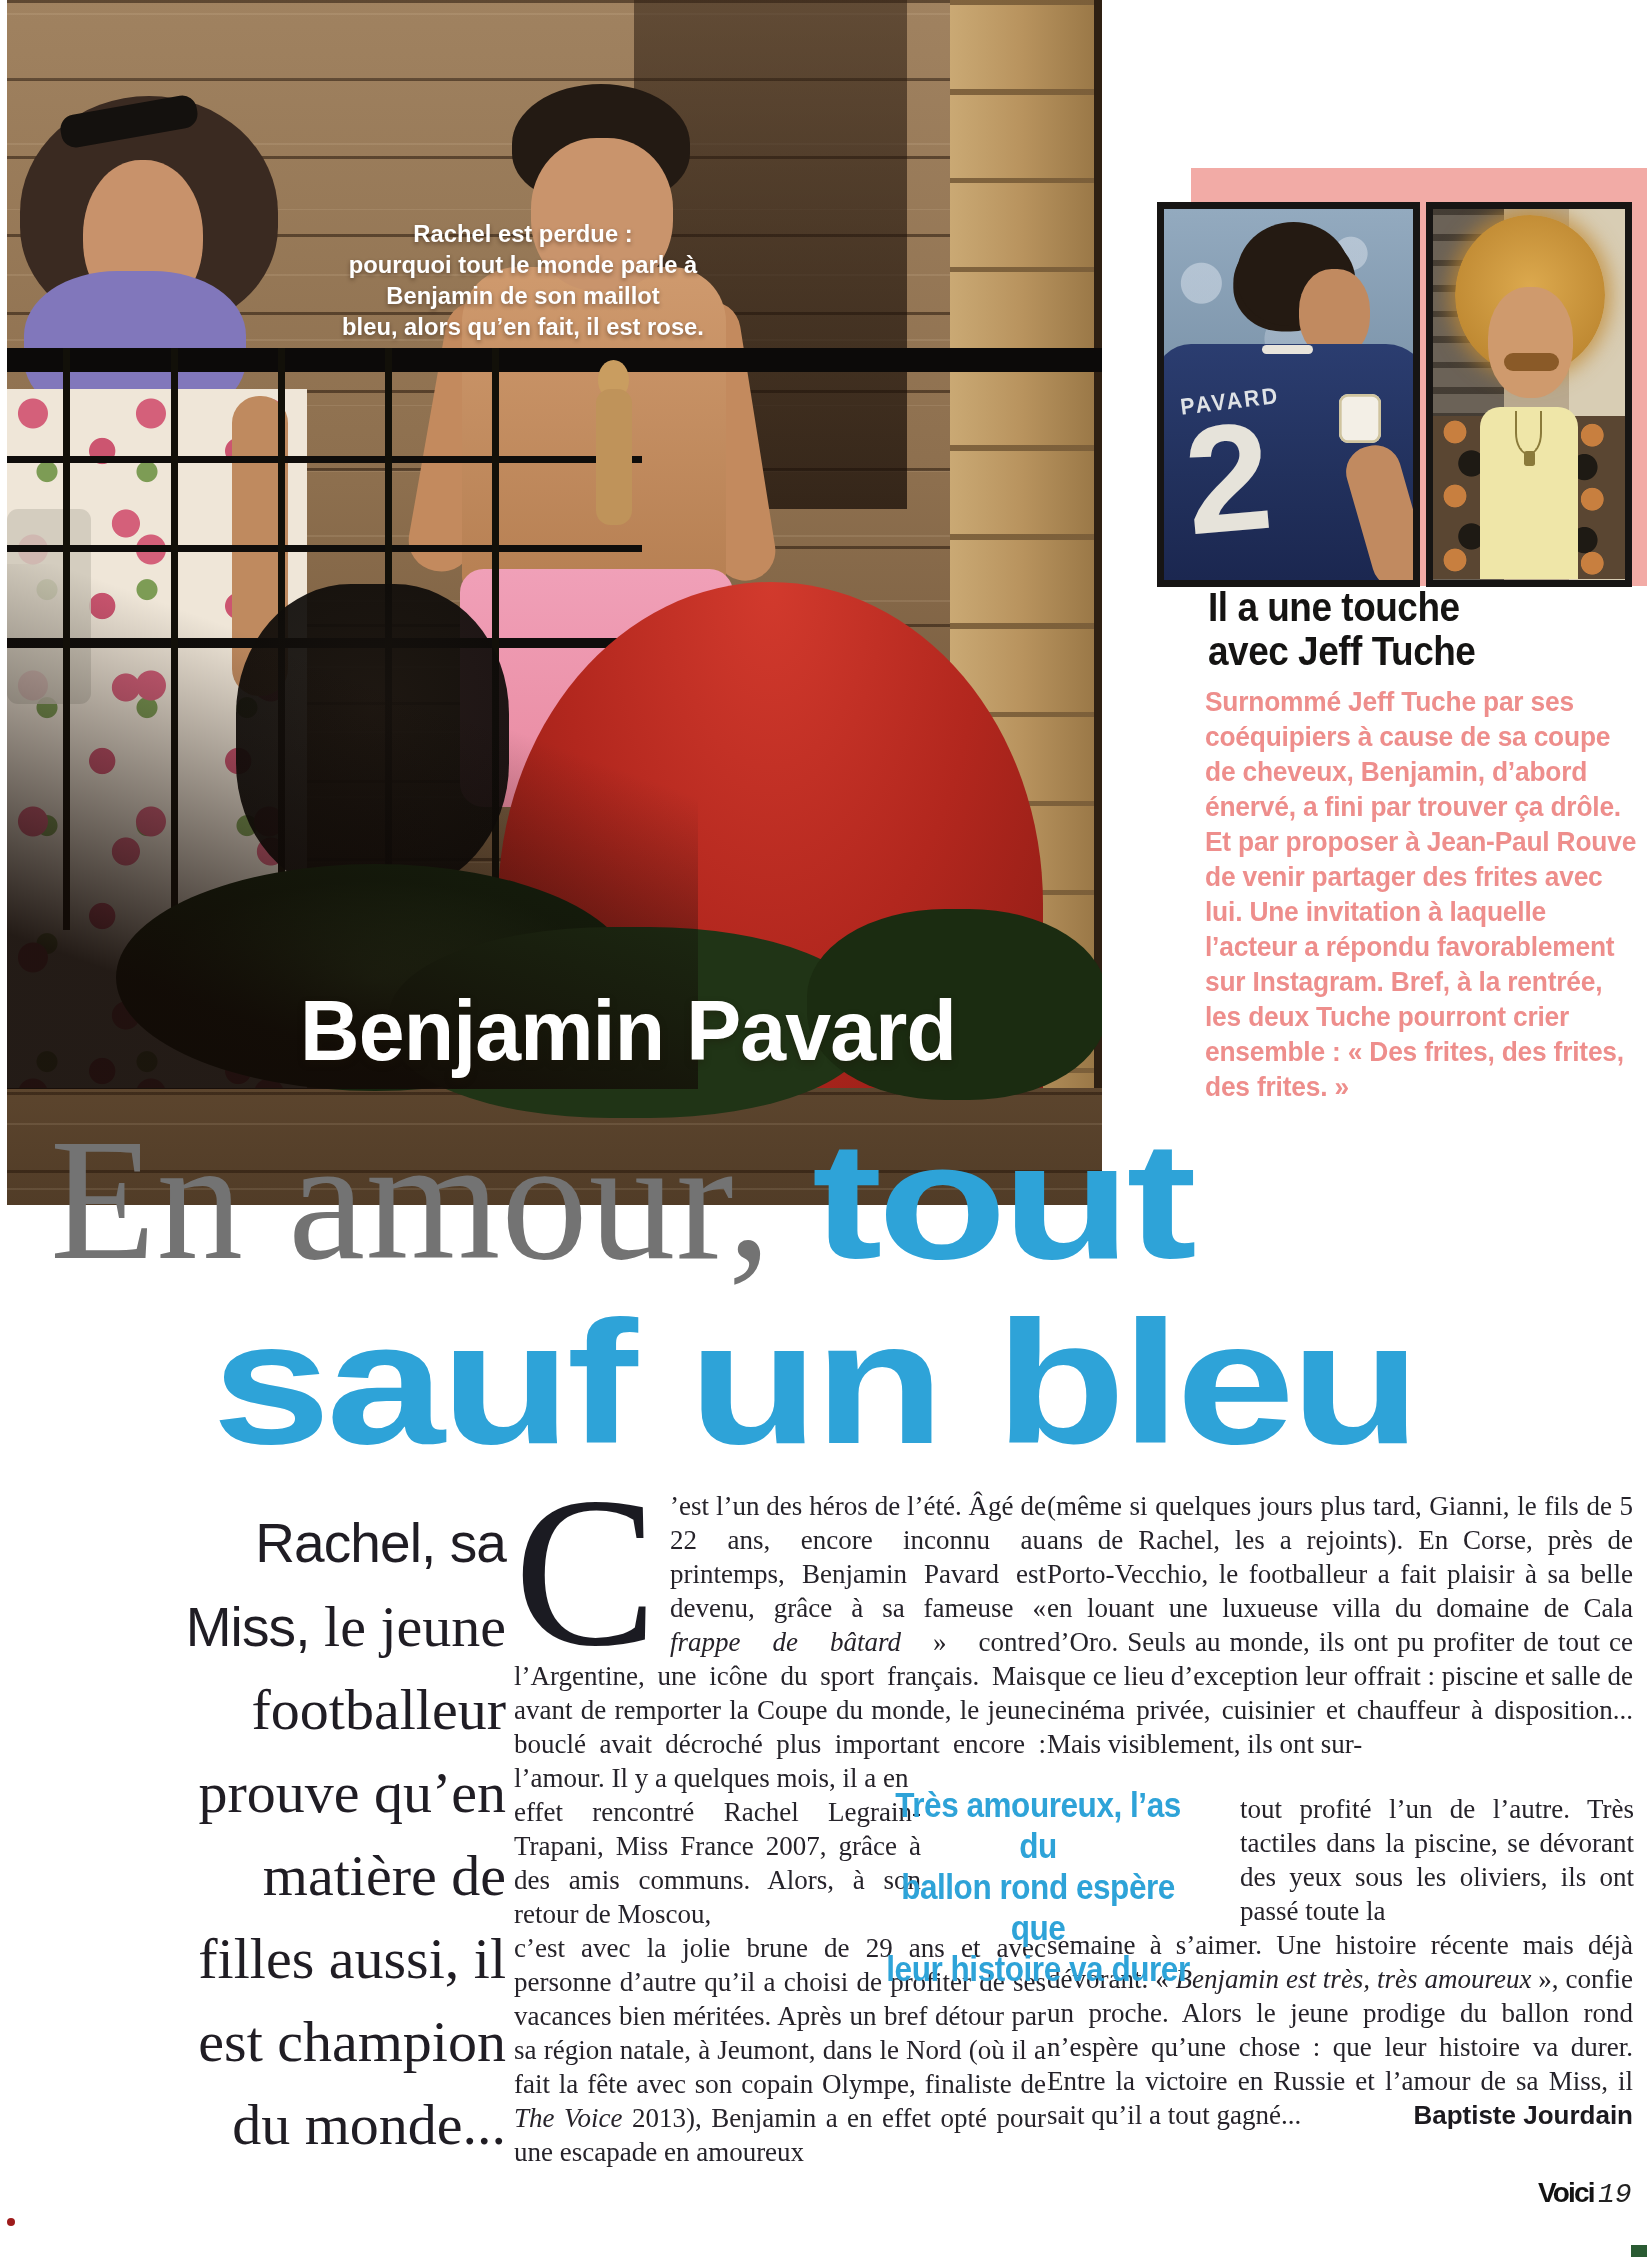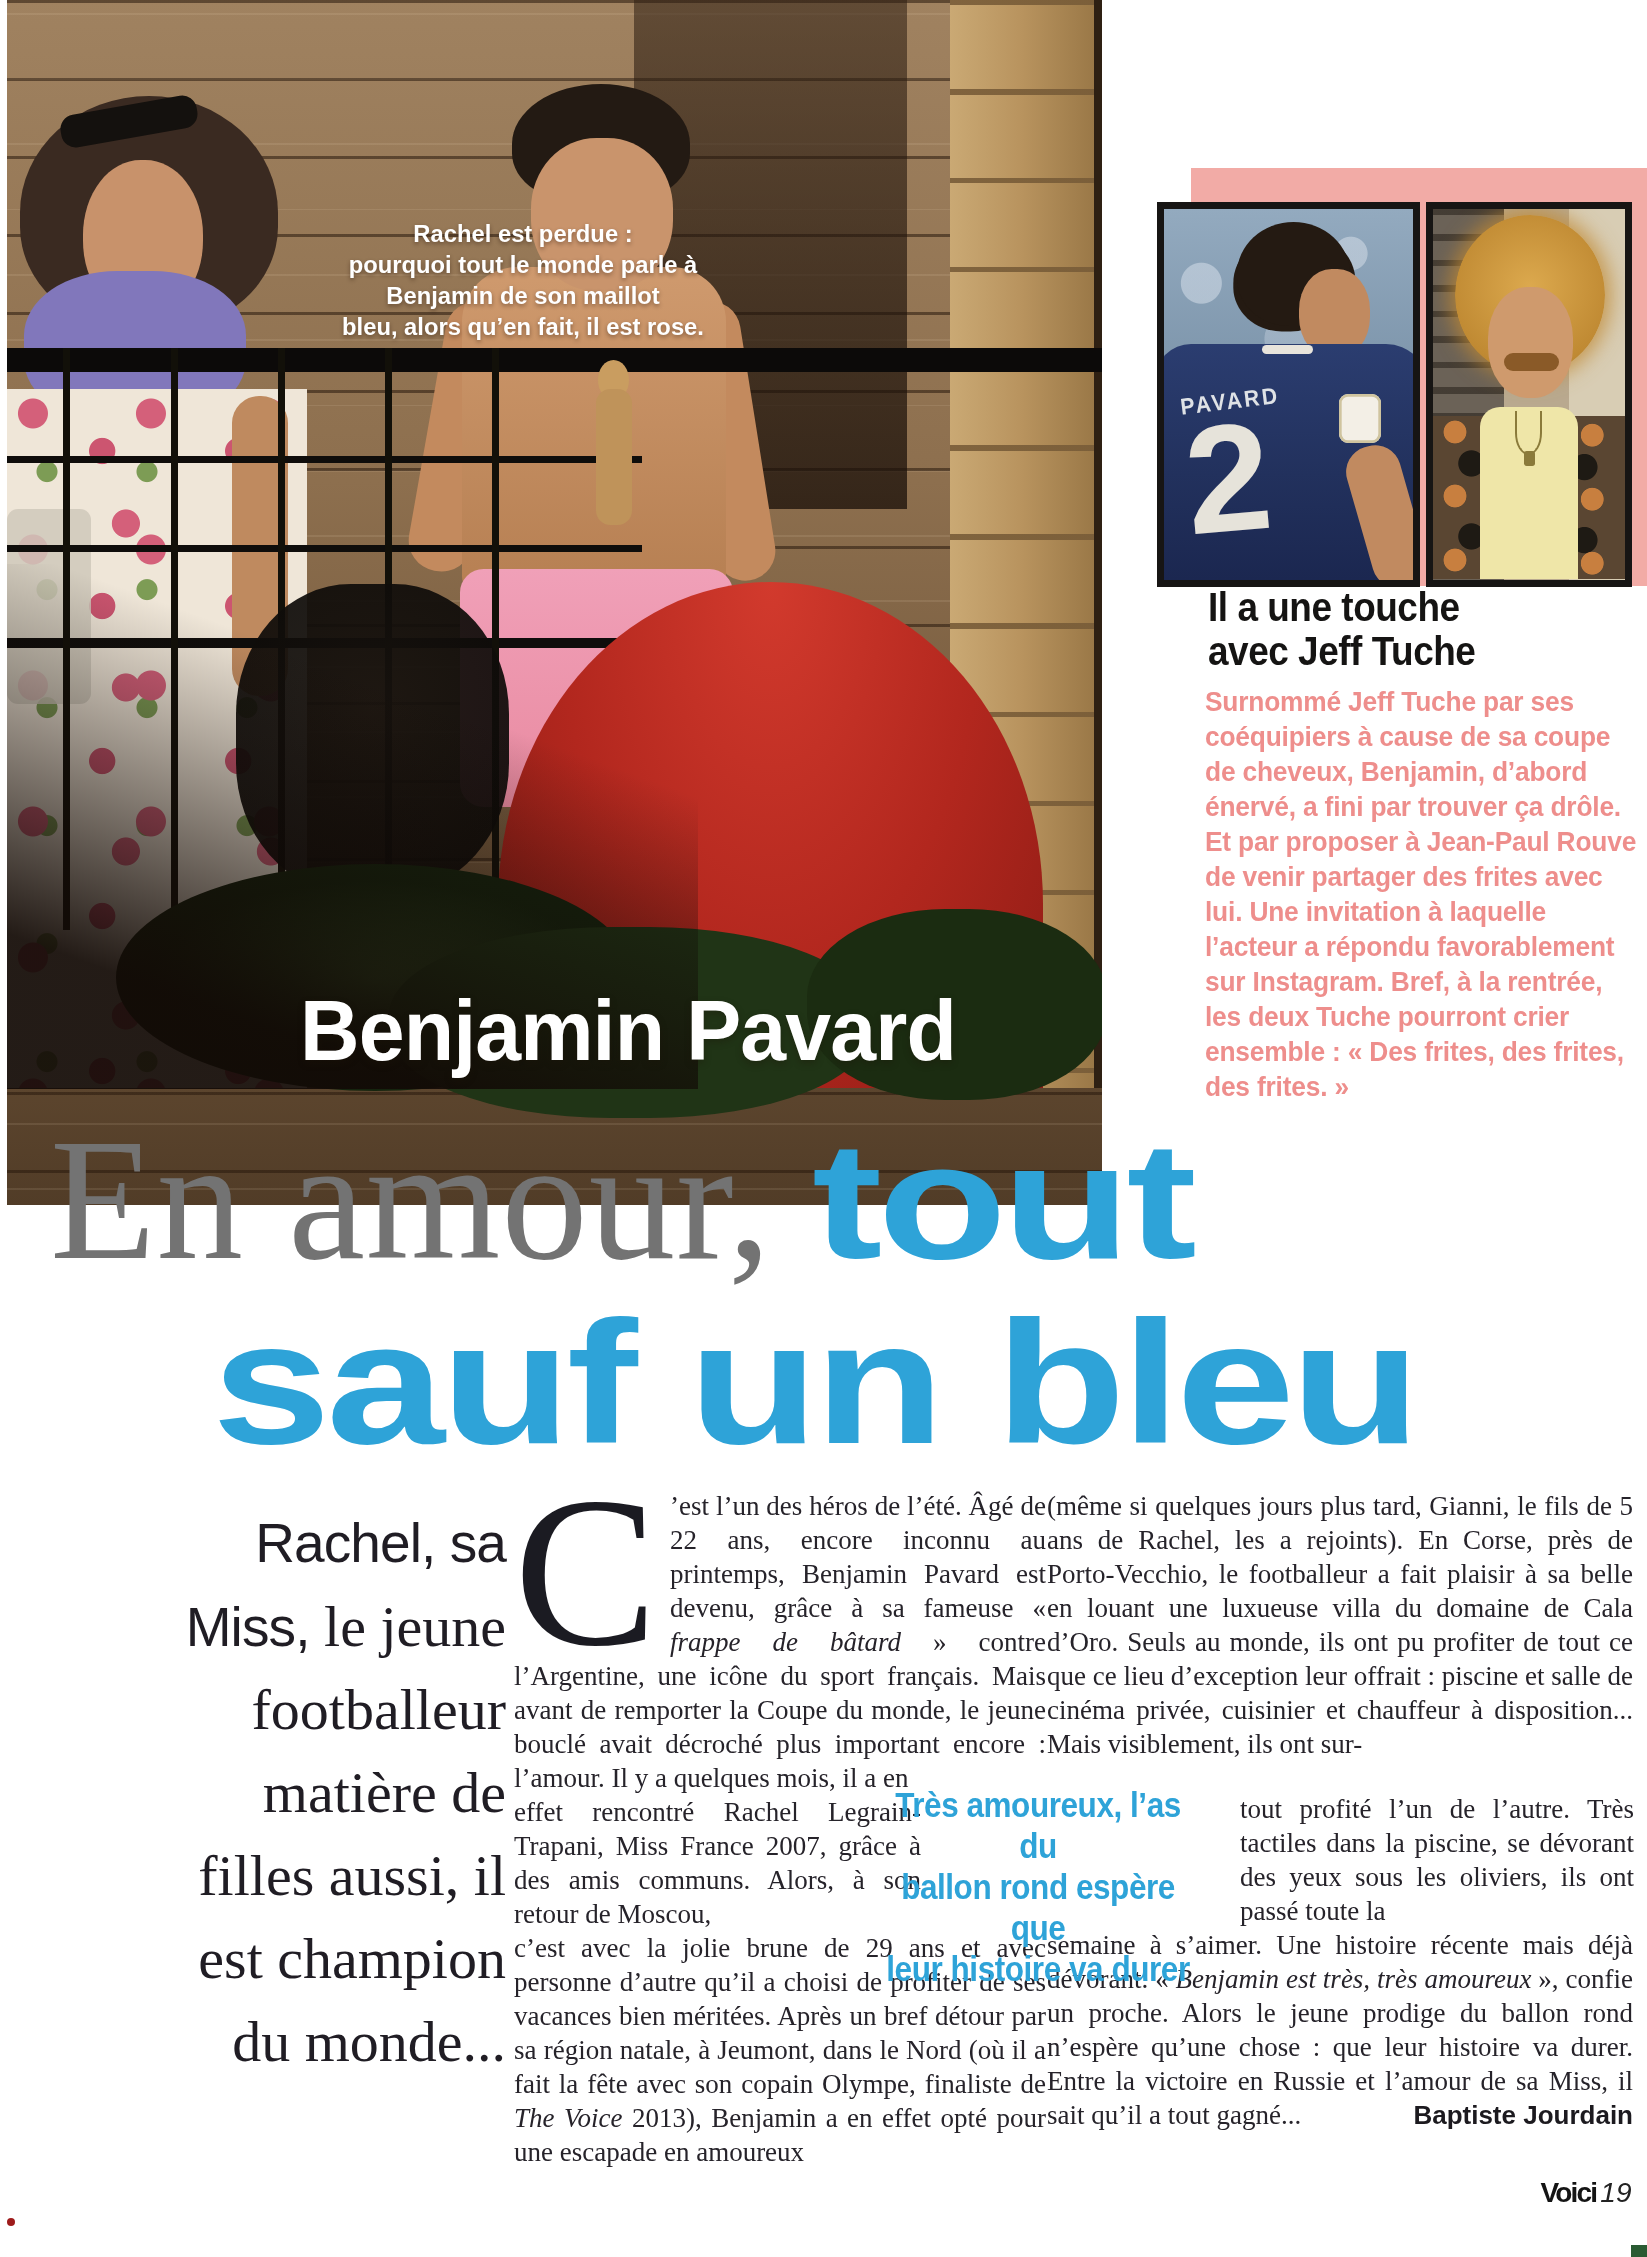--- a/index.html
+++ b/index.html
@@ -164,21 +164,21 @@
   .byline{text-align:right;font-family:"Liberation Sans",sans-serif;font-weight:bold;font-size:26px;
     margin-top:-34px;color:#1c1a1f;}
 
   
   .inset{left:856px;top:1784px;width:364px;text-align:center;color:#2ea3d8;font-weight:bold;
     font-size:35px;line-height:41px;transform:scaleX(.9);transform-origin:center top;letter-spacing:-0.5px;}
 
   
   .footer{top:2177px;right:15.5px;white-space:nowrap;}
   .voici{font-weight:bold;font-size:28px;letter-spacing:-1.8px;color:#141414;}
-  .pnum{font-family:Liberation Sans, sans-serif;font-style:italic;font-size:28px;color:#222;}
+  .pnum{font-family:Liberation Mono, monospace;font-style:italic;font-size:28px;color:#222;}
 
   .red-dot{left:7.3px;top:2218px;width:8.2px;height:8.2px;border-radius:50%;background:#9e1b1b;}
   .green-sq{left:1631px;top:2245px;width:16.4px;height:12.7px;background:#2a5b33;}
 </style>
 </head>
 <body>
 
 <div class="page">
 
   <div class="abs main-photo">
@@ -276,20 +276,21 @@
     <span class="hl-blue">tout</span>
   </div>
   <div class="abs hl2">
     <span>sauf un bleu</span>
   </div>
 
   <div class="abs intro">
     <div><span class="b">Rachel, sa</span></div>
     <div><span class="b">Miss,</span><span class="s"> le jeune</span></div>
     <div><span class="s">footballeur</span></div>
+    <div><span class="s">prouve qu’en</span></div>
     <div><span class="s">matière de</span></div>
     <div><span class="s">filles aussi, il</span></div>
     <div><span class="s">est champion</span></div>
     <div><span class="s">du monde...</span></div>
   </div>
 
   <div class="abs bodycol mid-col">
     <span class="drop-cap">C</span><span>’est l’un des héros de l’été. Âgé de 22 ans, encore inconnu au printemps, Benjamin Pavard est devenu, grâce à sa fameuse « </span><span class="it">frappe de bâtard</span><span> » contre l’Argentine, une icône du sport français. Mais avant de remporter la Coupe du monde, le jeune bouclé avait décroché plus important encore : l’amour. Il y a quelques mois, il a en</span>
     <div class="mid-narrow">effet rencontré Rachel Legrain-Trapani, Miss France 2007, grâce à des amis communs. Alors, à son retour de Moscou,</div>
     <div><span>c’est avec la jolie brune de 29 ans et avec personne d’autre qu’il a choisi de profiter de ses vacances bien méritées. Après un bref détour par sa région natale, à Jeumont, dans le Nord (où il a fait la fête avec son copain Olympe, finaliste de </span><span class="it">The Voice</span><span> 2013), Benjamin a en effet opté pour une escapade en amoureux</span></div>

